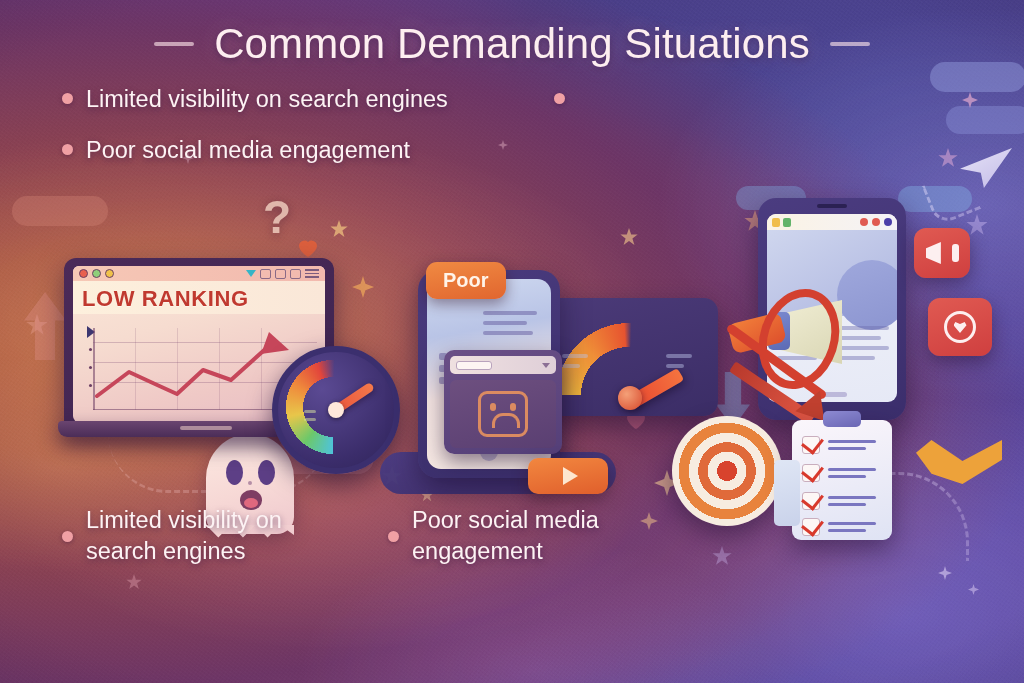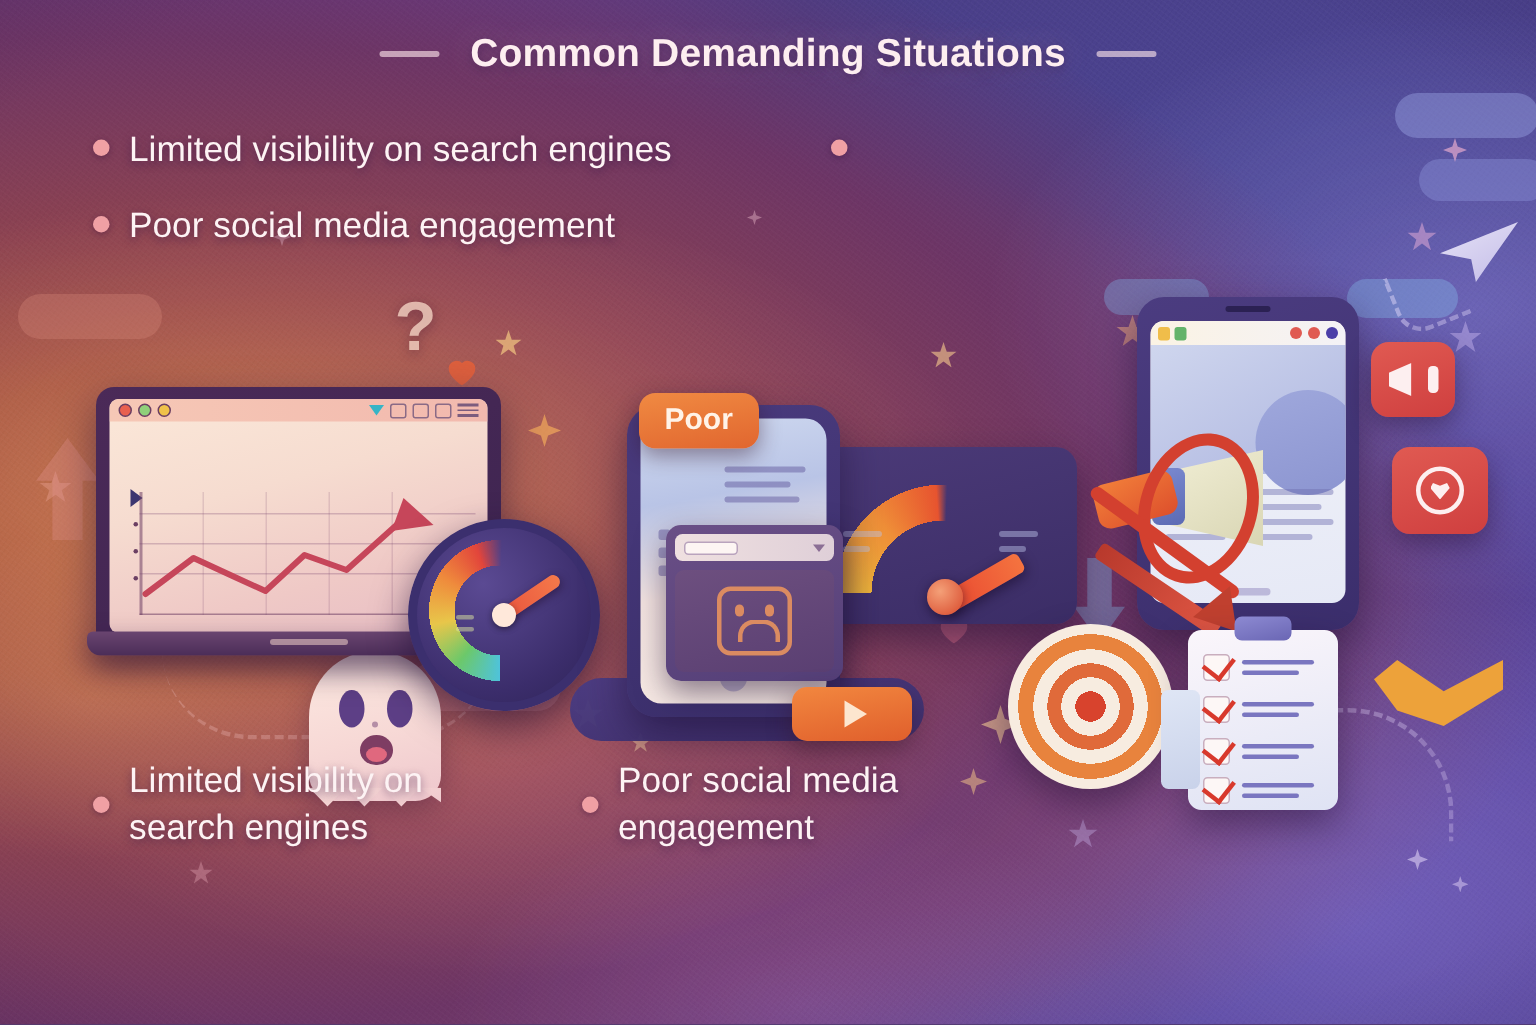--- a/index.html
+++ b/index.html
@@ -65,21 +65,21 @@
     clip-path:path("M12 21s-9-5.6-9-11.6A5.4 5.4 0 0 1 12 6a5.4 5.4 0 0 1 9 3.4C21 15.4 12 21 12 21z");
   }
 
   
   .title-row{
     position:absolute;left:0;right:0;top:20px;
     display:flex;align-items:center;justify-content:center;gap:20px;
   }
   .title-rule{width:40px;height:4px;border-radius:2px;background:rgba(255,230,235,.62);}
   .title{
-    font-size:26px;font-weight:bold;color:#fdeef0;letter-spacing:.1px;
+    font-size:42px;font-weight:normal;color:#fdeef0;letter-spacing:.1px;
     text-shadow:0 2px 7px rgba(50,20,70,.55),0 0 18px rgba(255,200,220,.28);
     white-space:nowrap;
   }
 
   
   .top-bullets{
     position:absolute;left:62px;top:84px;width:900px;
     display:flex;gap:24px;
   }
   .col{display:flex;flex-direction:column;gap:20px;}
@@ -512,20 +512,23 @@
             <div class="btri"></div>
             <div class="bsq"></div>
             <div class="bsq"></div>
             <div class="bsq"></div>
             <div style="display:flex;flex-direction:column;gap:2px;">
               <div class="bline"></div>
                 <div class="bline"></div>
                 <div class="bline"></div>
             </div>
           </div>
+        </div>
+        <div class="lt-head">
+          <div class="lowrank">LOW RANKING</div>
         </div>
         <div class="lt-chart">
           <div class="ytri"></div>
           <div class="axis-v"></div>
           <div class="axis-h"></div>
           <div class="grid-h" style="top:14px;"></div>
           <div class="grid-h" style="top:34px;"></div>
           <div class="grid-h" style="top:54px;"></div>
           <div class="grid-v" style="left:50px;"></div>
           <div class="grid-v" style="left:92px;"></div>

